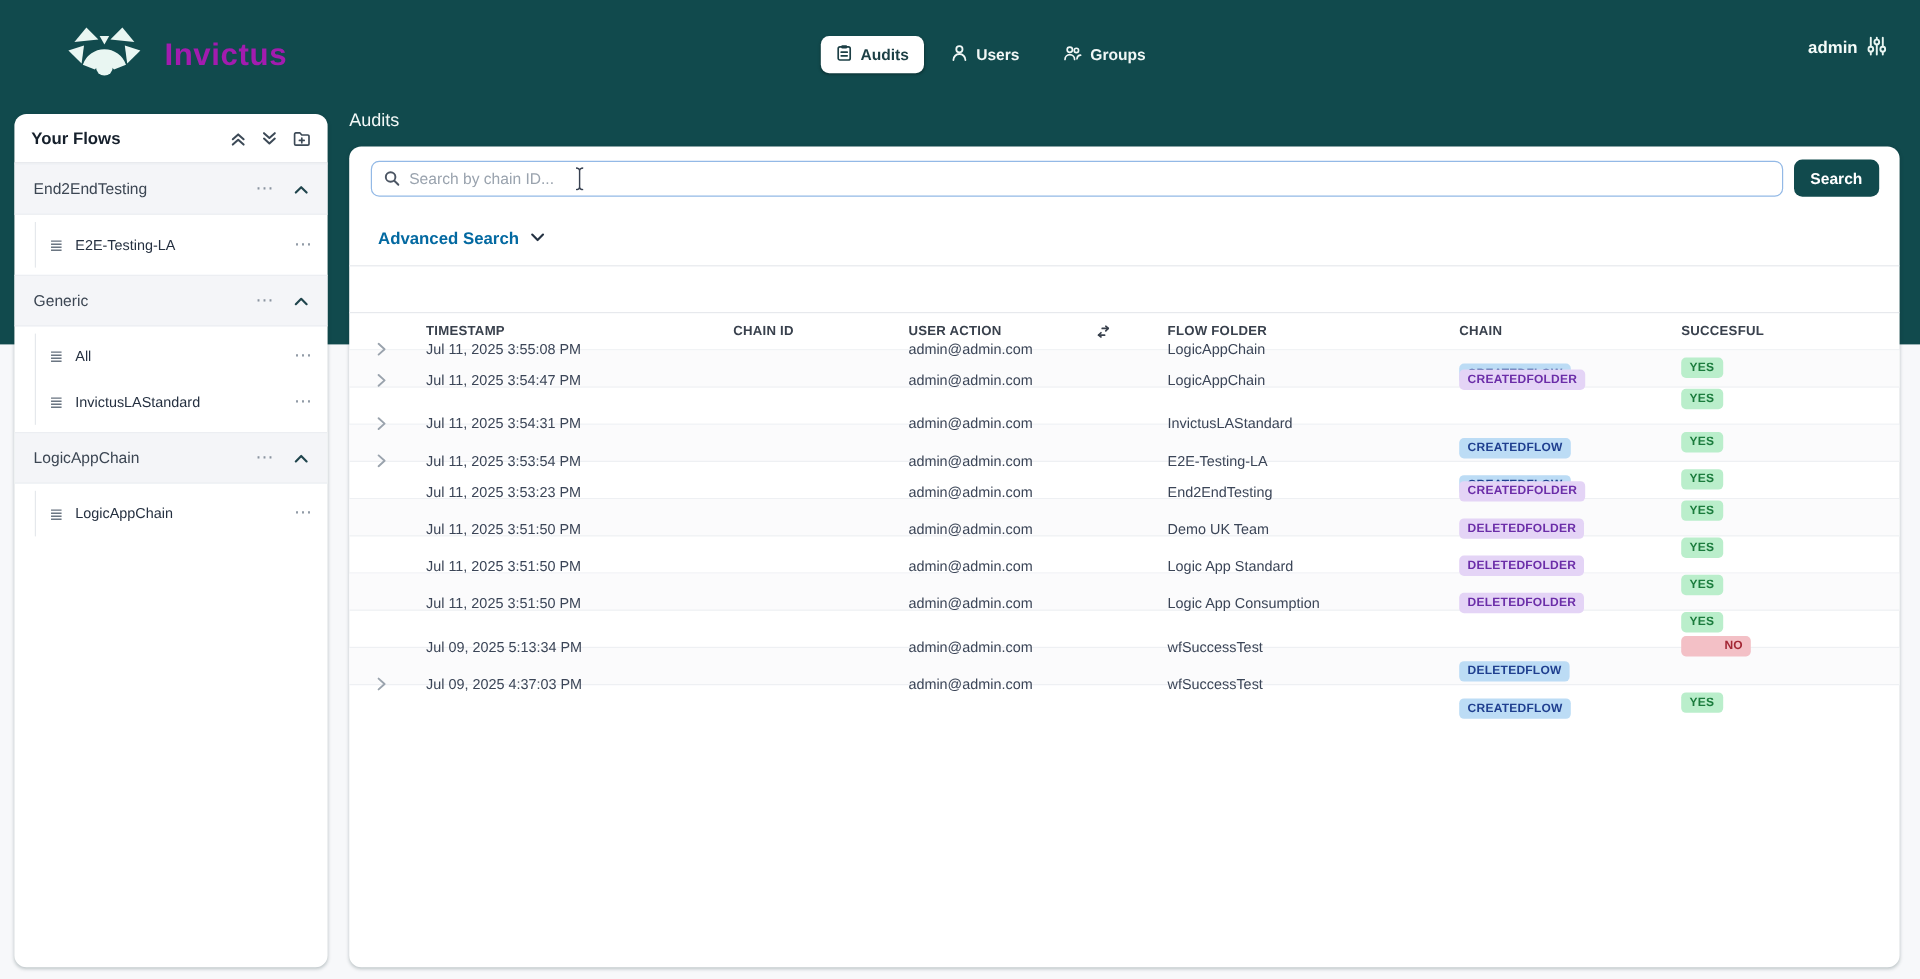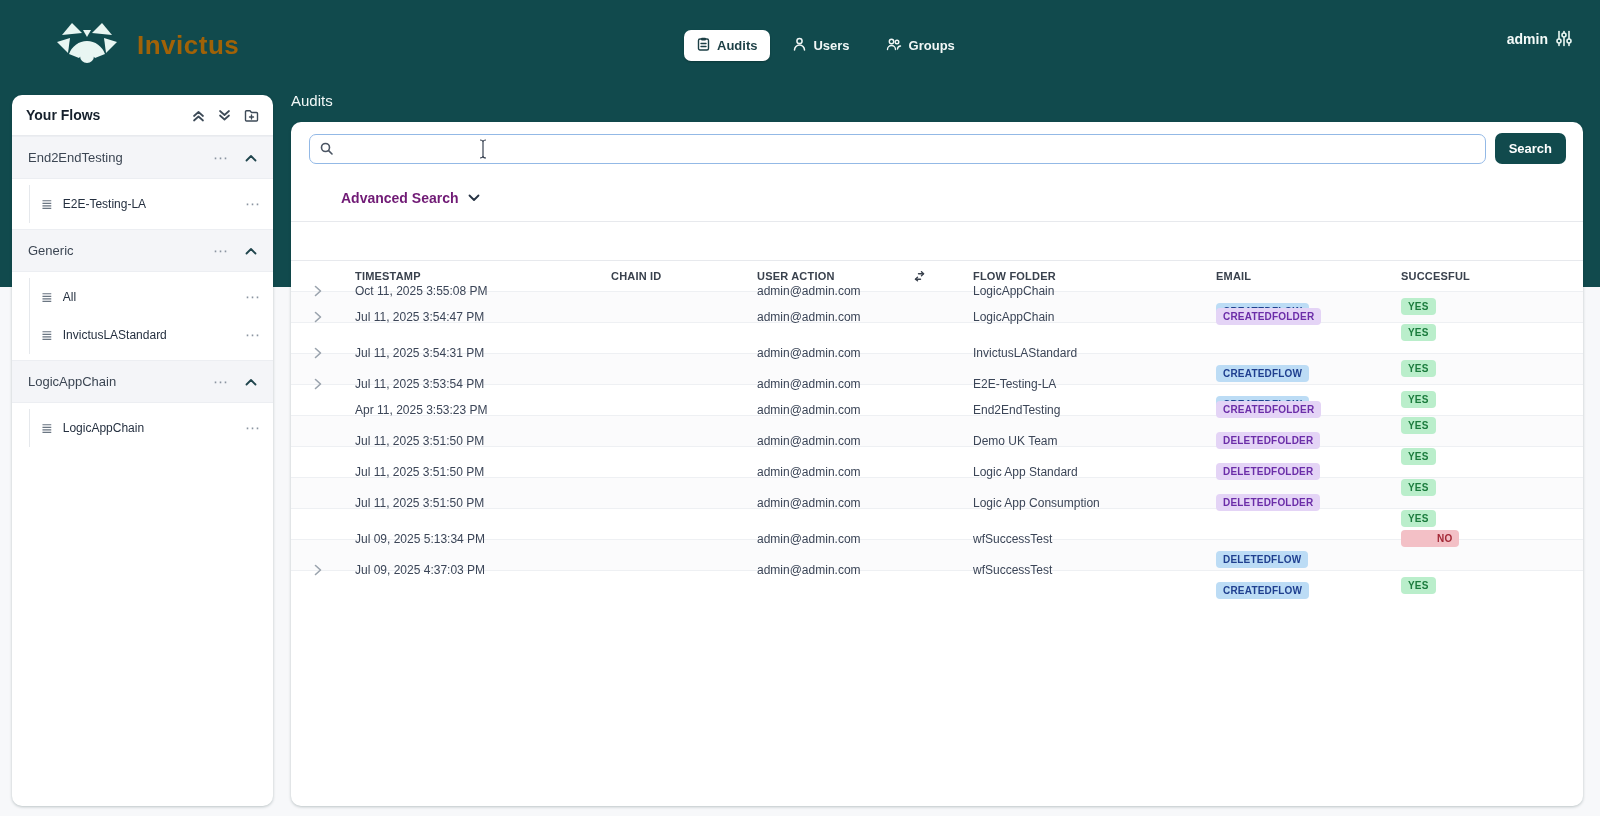--- a/index.html
+++ b/index.html
@@ -5,21 +5,21 @@
   * { margin:0; padding:0; box-sizing:border-box; }
   html,body { width:1600px; height:816px; overflow:hidden; background:#f7f8fa;
               font-family:"Liberation Sans", sans-serif; }
 
   
   .teal-band { position:absolute; left:0; top:0; width:1600px; height:287px; background:#114a4d; }
 
   
   .app-header { position:absolute; left:0; top:0; width:1600px; height:92px; z-index:5; }
   .brand-wrap { position:absolute; left:55px; top:20px; display:flex; align-items:center; gap:18px; }
-  .brand-name { color:#a16207; font-size:26px; font-weight:bold; letter-spacing:.5px; }
+  .brand-name { color:#a21caf; font-size:26px; font-weight:bold; letter-spacing:.5px; }
   .top-nav { position:absolute; left:684px; top:30px; display:flex; align-items:center; gap:10px; }
   .nav-item { display:flex; align-items:center; gap:7px; height:31px; padding:0 13px; border-radius:7px;
               color:#f1f7f6; font-size:13px; font-weight:bold; cursor:pointer; }
   .nav-item.active { background:#ffffff; color:#1c3f45; box-shadow:0 1px 2px rgba(0,0,0,.25); }
   .nav-item svg { flex:0 0 auto; }
   .header-right { position:absolute; right:28px; top:30px; display:flex; align-items:center; gap:8px; }
   .user-name { color:#f4fbf9; font-size:14px; font-weight:bold; }
 
   
   .card { position:absolute; background:#ffffff; border-radius:10px;
@@ -55,21 +55,21 @@
   .search-box svg { flex:0 0 auto; margin-right:8px; }
   .search-input { border:none; outline:none; flex:1; font-size:13px; color:#333;
                   font-family:"Liberation Sans", sans-serif; }
   .search-input::placeholder { color:#9aa3ae; }
   .search-btn { height:31px; padding:0 14px; background:#114a4d; color:#fff; border:none;
                 border-radius:7px; font-size:13px; font-weight:bold; cursor:pointer;
                 font-family:"Liberation Sans", sans-serif; }
   .ibeam { position:absolute; left:168px; top:4px; width:10px; height:20px; pointer-events:none; }
   .advanced-row { display:flex; align-items:center; gap:9px; padding:16px 18px 15px 24px;
                   cursor:pointer; width:230px; }
-  .advanced-label { font-size:14px; font-weight:bold; color:#701a75;margin-left:26px; }
+  .advanced-label { font-size:14px; font-weight:bold; color:#0369a1; }
 
   
   .audit-table { border-top:1px solid #e7e9ed; }
   .t-row { display:grid; grid-template-columns:64px 256px 146px 216px 243px 185px 1fr;
            align-items:center; border-bottom:1px solid #eef0f3; }
   .t-head { height:39px; border-bottom:1px solid #e7e9ed; }
   .t-head .t-cell { font-size:11px; font-weight:bold; color:#39414d; letter-spacing:.2px;margin-top:48px; }
   .t-cell { font-size:12px; color:#3b4557; padding-right:10px; display:flex; align-items:center; }
   .t-body .t-row { height:31px; cursor:default; }
   .t-body .t-row:nth-child(even) { background:#fbfbfc; }
@@ -242,20 +242,21 @@
     </div>
 </aside>
 
 <main class="card main-card">
   <div class="search-row">
     <div class="search-box">
       <svg width="13" height="13" viewBox="0 0 13 13" fill="none" stroke="#4b5563" stroke-width="1.6" stroke-linecap="round">
         <circle cx="5.5" cy="5.5" r="4"></circle>
           <line x1="8.6" y1="8.6" x2="12" y2="12"></line>
       </svg>
+      <input class="search-input" type="text" placeholder="Search by chain ID..." style="">
       <svg class="ibeam" width="10" height="20" viewBox="0 0 10 20" stroke="#374151" stroke-width="1.2" fill="none">
         <path d="M2 1 C4 1 5 2 5 3 C5 2 6 1 8 1 M2 19 C4 19 5 18 5 17 C5 18 6 19 8 19 M5 3 V17"></path>
       </svg>
     </div>
     <button class="search-btn">Search</button>
   </div>
 
   <div class="advanced-row">
     <span class="advanced-label">Advanced Search</span>
     <svg width="12" height="8" viewBox="0 0 12 8" fill="none" stroke="#253243" stroke-width="1.8" stroke-linecap="round" stroke-linejoin="round">
@@ -271,31 +272,31 @@
       <div class="t-cell email-head">
         <span>USER ACTION</span>
         <svg class="sort-icon" width="11" height="11" viewBox="0 0 11 11" fill="none" stroke="currentColor" stroke-width="1.4" stroke-linecap="round" stroke-linejoin="round">
           <path d="M3.5 7.5 L1.5 9.5 L3.5 11" transform="translate(0,-1.2)"></path>
             <path d="M1.5 9.5 H6.5" transform="translate(0,-1.2)"></path>
           <path d="M7.5 3.5 L9.5 1.5 L7.5 -0.5" transform="translate(0,1.2)"></path>
             <path d="M9.5 1.5 H4.5" transform="translate(0,1.2)"></path>
         </svg>
       </div>
       <div class="t-cell">FLOW FOLDER</div>
-      <div class="t-cell">EMAIL</div>
+      <div class="t-cell">CHAIN</div>
       <div class="t-cell">SUCCESFUL</div>
     </div>
     <div class="t-body" id="rows-container">
         <div class="t-row">
     <div class="t-cell expander">
       <svg width="8" height="12" viewBox="0 0 8 12" fill="none" stroke="currentColor" stroke-width="1.6" stroke-linecap="round" stroke-linejoin="round">
         <polyline points="1.5,1.5 6.5,6 1.5,10.5"></polyline>
       </svg>
     </div>
-    <div class="t-cell c-timestamp">Oct 11, 2025 3:55:08 PM</div>
+    <div class="t-cell c-timestamp">Jul 11, 2025 3:55:08 PM</div>
     <div class="t-cell c-chain"></div>
     <div class="t-cell c-email">admin@admin.com</div>
     <div class="t-cell c-folder">LogicAppChain</div>
     <div class="t-cell">
             <span class="badge c-action badge-blue">CREATEDFLOW</span>
           </div>
     <div class="t-cell">
             <span class="badge c-success badge-green">YES</span>
           </div>
   </div>
@@ -345,21 +346,21 @@
     <div class="t-cell c-folder">E2E-Testing-LA</div>
     <div class="t-cell">
             <span class="badge c-action badge-blue">CREATEDFLOW</span>
           </div>
     <div class="t-cell">
             <span class="badge c-success badge-green">YES</span>
           </div>
   </div>
         <div class="t-row">
     <div class="t-cell expander"></div>
-    <div class="t-cell c-timestamp">Apr 11, 2025 3:53:23 PM</div>
+    <div class="t-cell c-timestamp">Jul 11, 2025 3:53:23 PM</div>
     <div class="t-cell c-chain"></div>
     <div class="t-cell c-email">admin@admin.com</div>
     <div class="t-cell c-folder">End2EndTesting</div>
     <div class="t-cell">
             <span class="badge c-action badge-purple">CREATEDFOLDER</span>
           </div>
     <div class="t-cell">
             <span class="badge c-success badge-green">YES</span>
           </div>
   </div>

